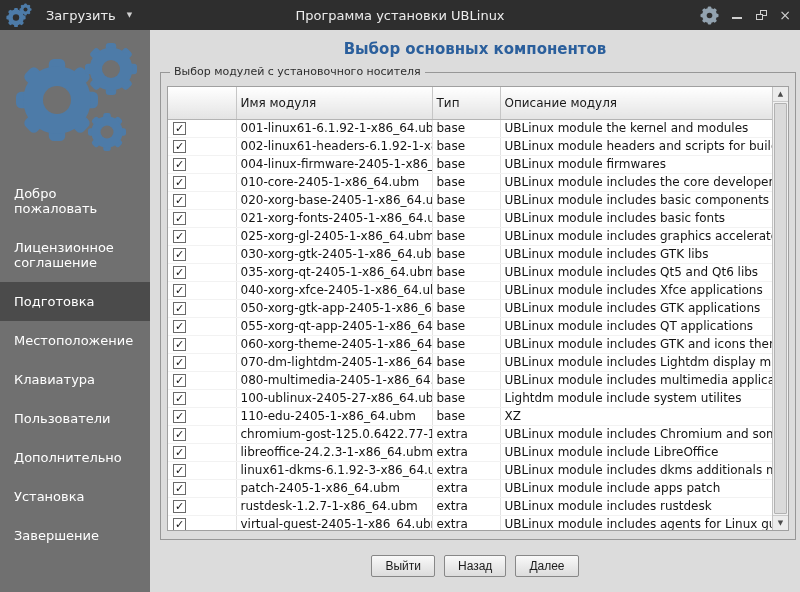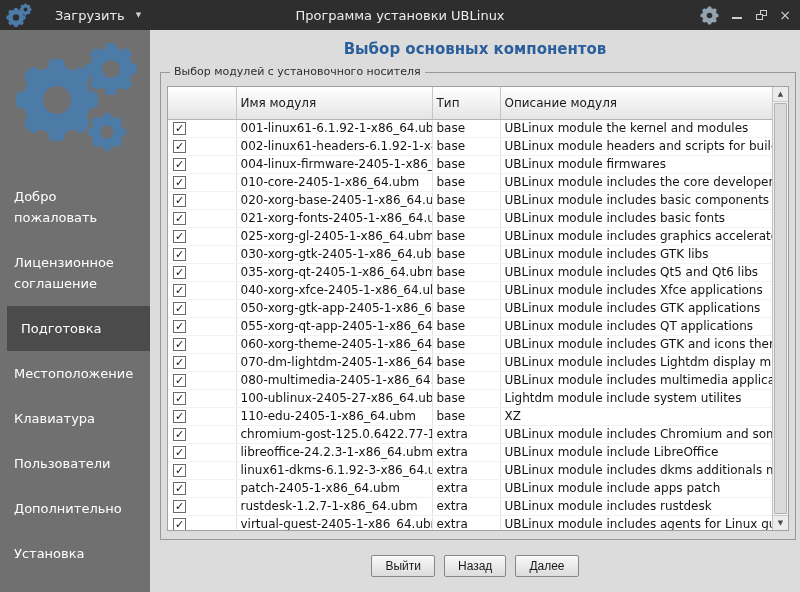--- a/index.html
+++ b/index.html
@@ -11,39 +11,39 @@
     --gear-blue:#4d7ba8;
   }
   *{margin:0;padding:0;box-sizing:border-box;}
   html,body{width:800px;height:592px;overflow:hidden;}
   body{font-family:"DejaVu Sans","Liberation Sans",sans-serif;background:var(--main-bg);}
   .window{width:800px;height:592px;display:flex;flex-direction:column;position:relative;background:var(--main-bg);}
 
   
   .titlebar{flex:0 0 30px;background:var(--titlebar-bg);position:relative;display:flex;align-items:center;color:#e8e8e8;}
   .logo{margin-left:6px;display:flex;align-items:center;}
-  .load-btn{display:flex;align-items:center;gap:11px;margin-left:17px;font-size:13px;color:#ececec;padding:4px 6px;cursor:default;}
+  .load-btn{display:flex;align-items:center;gap:11px;margin-left:8px;font-size:13px;color:#ececec;padding:4px 6px;cursor:default;}
   .load-caret{font-size:7px;color:#cfcfcf;line-height:1;}
   .tb-title{position:absolute;left:50%;top:50%;transform:translate(-50%,-50%);font-size:13px;color:#ececec;white-space:nowrap;}
   .tb-right{position:absolute;right:9px;top:0;height:30px;display:flex;align-items:center;gap:12px;}
   .win-ic{display:flex;align-items:center;justify-content:center;width:12px;height:14px;cursor:default;}
   .ic-min-bar{width:10px;height:2px;background:#cfcfcf;margin-top:6px;}
   .ic-restore{position:relative;width:11px;height:10px;}
   .ic-restore .sq{position:absolute;border:1px solid #cfcfcf;width:7px;height:6px;}
   .ic-restore .sq.back{right:0;top:0;}
   .ic-restore .sq.front{left:0;bottom:0;background:var(--titlebar-bg);}
   .ic-close{font-size:14px;color:#cfcfcf;line-height:1;}
 
   
   .body-row{flex:1;display:flex;min-height:0;}
   .sidebar{flex:0 0 150px;background:var(--sidebar-bg);position:relative;color:#fff;}
   .sidebar-gears{position:absolute;top:2px;left:0;}
   .nav{position:absolute;top:144px;left:0;right:0;}
-  .nav-item{padding:12px 14px;font-size:13px;line-height:21px;color:#fff;cursor:default;}
-  .nav-item.active{background:var(--sidebar-active);margin-left:7px;}
+  .nav-item{padding:12px 14px;font-size:13px;line-height:15px;color:#fff;cursor:default;}
+  .nav-item.active{background:var(--sidebar-active);}
 
   .main{flex:1;display:flex;flex-direction:column;background:var(--main-bg);min-width:0;}
   .page-title{text-align:center;color:var(--accent-blue);font-weight:bold;font-size:15px;padding:10px 0 7px;}
 
   
   .groupbox{position:relative;margin:7px 4px 0 10px;height:468px;border:1px solid #979797;}
   .legend{position:absolute;top:-8px;left:9px;background:var(--main-bg);padding:0 4px;font-size:11px;color:#2d2d2d;}
   .tablebox{position:absolute;top:13px;left:6px;right:6px;bottom:8px;border:1px solid #a0a0a0;background:#fff;overflow:hidden;}
   table{border-collapse:collapse;table-layout:fixed;width:calc(100% - 16px);font-size:12px;}
   th{height:32px;font-weight:normal;text-align:left;padding:0 4px;background:linear-gradient(#ffffff,#e4e4e4);border-right:1px solid #c6c6c6;border-bottom:1px solid #b4b4b4;overflow:hidden;white-space:nowrap;color:#1a1a1a;}

